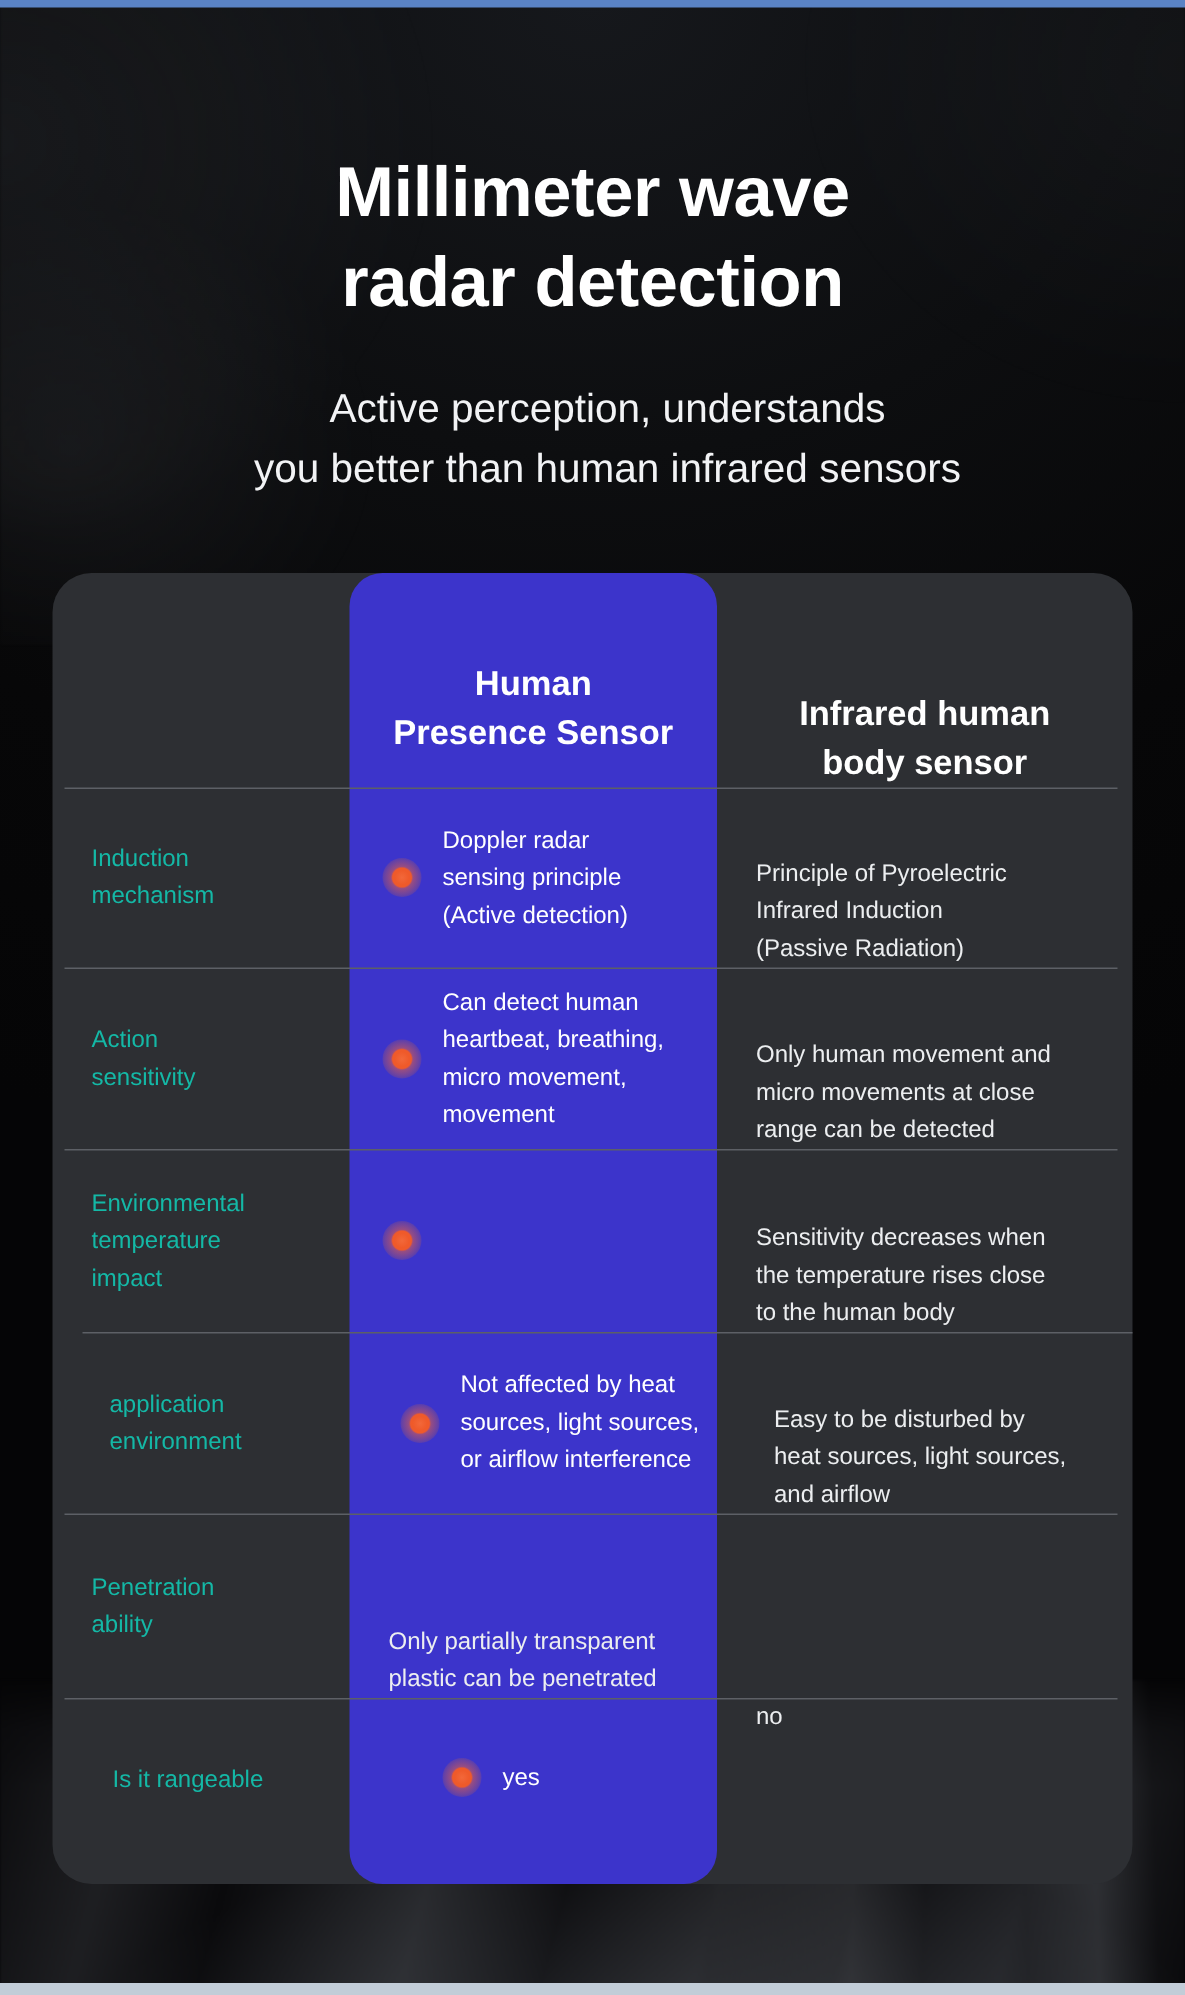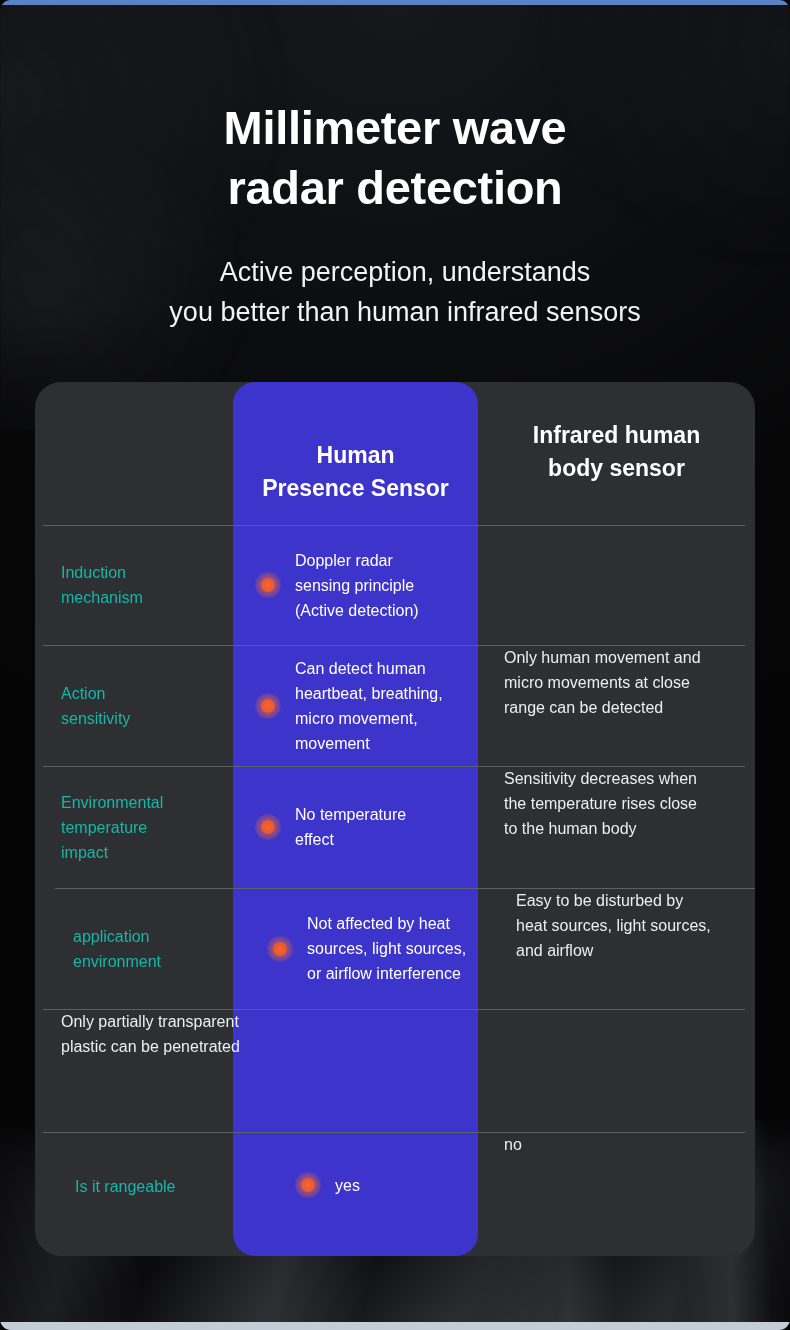--- a/index.html
+++ b/index.html
@@ -11,21 +11,20 @@
     overflow:hidden;
     position:relative;
   }
 
   
   #page {
     position:absolute; inset:0; width:790px; height:1330px;
     overflow:hidden;
     background:
       radial-gradient(120% 60% at 50% 0%, #16181c 0%, #0d0e10 38%, #070708 70%, #050506 100%);
-    border-radius: 11px;
   }
   
   #bg-grain-top {
     position:absolute; left:0; top:0; width:790px; height:430px;
     background:
       radial-gradient(60% 100% at 0% 22%, rgba(120,125,135,.11) 0%, rgba(0,0,0,0) 62%),
       radial-gradient(55% 90% at 100% 10%, rgba(110,118,130,.07) 0%, rgba(0,0,0,0) 60%),
       radial-gradient(40% 60% at 6% 70%, rgba(140,145,155,.09) 0%, rgba(0,0,0,0) 65%);
     filter: blur(1px);
     pointer-events:none;
@@ -116,21 +115,21 @@
   .row + .row::before {
     content:"";
     position:absolute; left:8px; top:0; right:10px;
     height:1px;
     background:#5d6066;
     z-index:3;
   }
 
   .c-label  { width:198px; padding:0 0 0 26px; display:flex; align-items:center; }
   .c-hl     { width:245px; display:flex; align-items:center; }
-  .c-plain  { width:277px; padding:0 14px 0 26px; display:flex; align-items:flex-start; }
+  .c-plain  { width:277px; padding:0 14px 0 26px; display:flex; align-items:flex-end; }
 
   
   #head-row { height:143px; }
   #head-row .c-hl, #head-row .c-plain { justify-content:center; padding:0 10px; }
   .head-text {
     text-align:center;
     font-size:23px;
     line-height:33px;
     font-weight:700;
     color:#ffffff;
@@ -227,20 +226,25 @@
 mechanism</span>
         </div>
         <div class="c-hl">
           <div class="hl-inner">
             <span class="dot"></span>
             <span class="hl-text">Doppler radar
 sensing principle
 (Active detection)</span>
           </div>
         </div>
+        <div class="c-plain">
+          <span class="plain-text">Principle of Pyroelectric
+Infrared Induction
+(Passive Radiation)</span>
+        </div>
       </div>
 
       <div class="row bodyrow r1">
         <div class="c-label">
           <span class="label-text">Action
 sensitivity</span>
         </div>
         <div class="c-hl">
           <div class="hl-inner">
             <span class="dot"></span>
@@ -259,22 +263,20 @@
 
       <div class="row bodyrow r2">
         <div class="c-label">
           <span class="label-text">Environmental
 temperature
 impact</span>
         </div>
         <div class="c-hl">
           <div class="hl-inner">
             <span class="dot"></span>
-            <span class="hl-text">No temperature
-effect</span>
           </div>
         </div>
         <div class="c-plain">
           <span class="plain-text">Sensitivity decreases when
 the temperature rises close
 to the human body</span>
         </div>
       </div>
 
       <div class="row bodyrow r3">
@@ -291,20 +293,24 @@
           </div>
         </div>
         <div class="c-plain">
           <span class="plain-text">Easy to be disturbed by
 heat sources, light sources,
 and airflow</span>
         </div>
       </div>
 
       <div class="row bodyrow r4">
+        <div class="c-label">
+          <span class="label-text">Penetration
+ability</span>
+        </div>
         <div class="c-plain">
           <span class="plain-text">Only partially transparent
 plastic can be penetrated</span>
         </div>
       </div>
 
       <div class="row bodyrow r5">
         <div class="c-label">
           <span class="label-text">Is it rangeable</span>
         </div>

